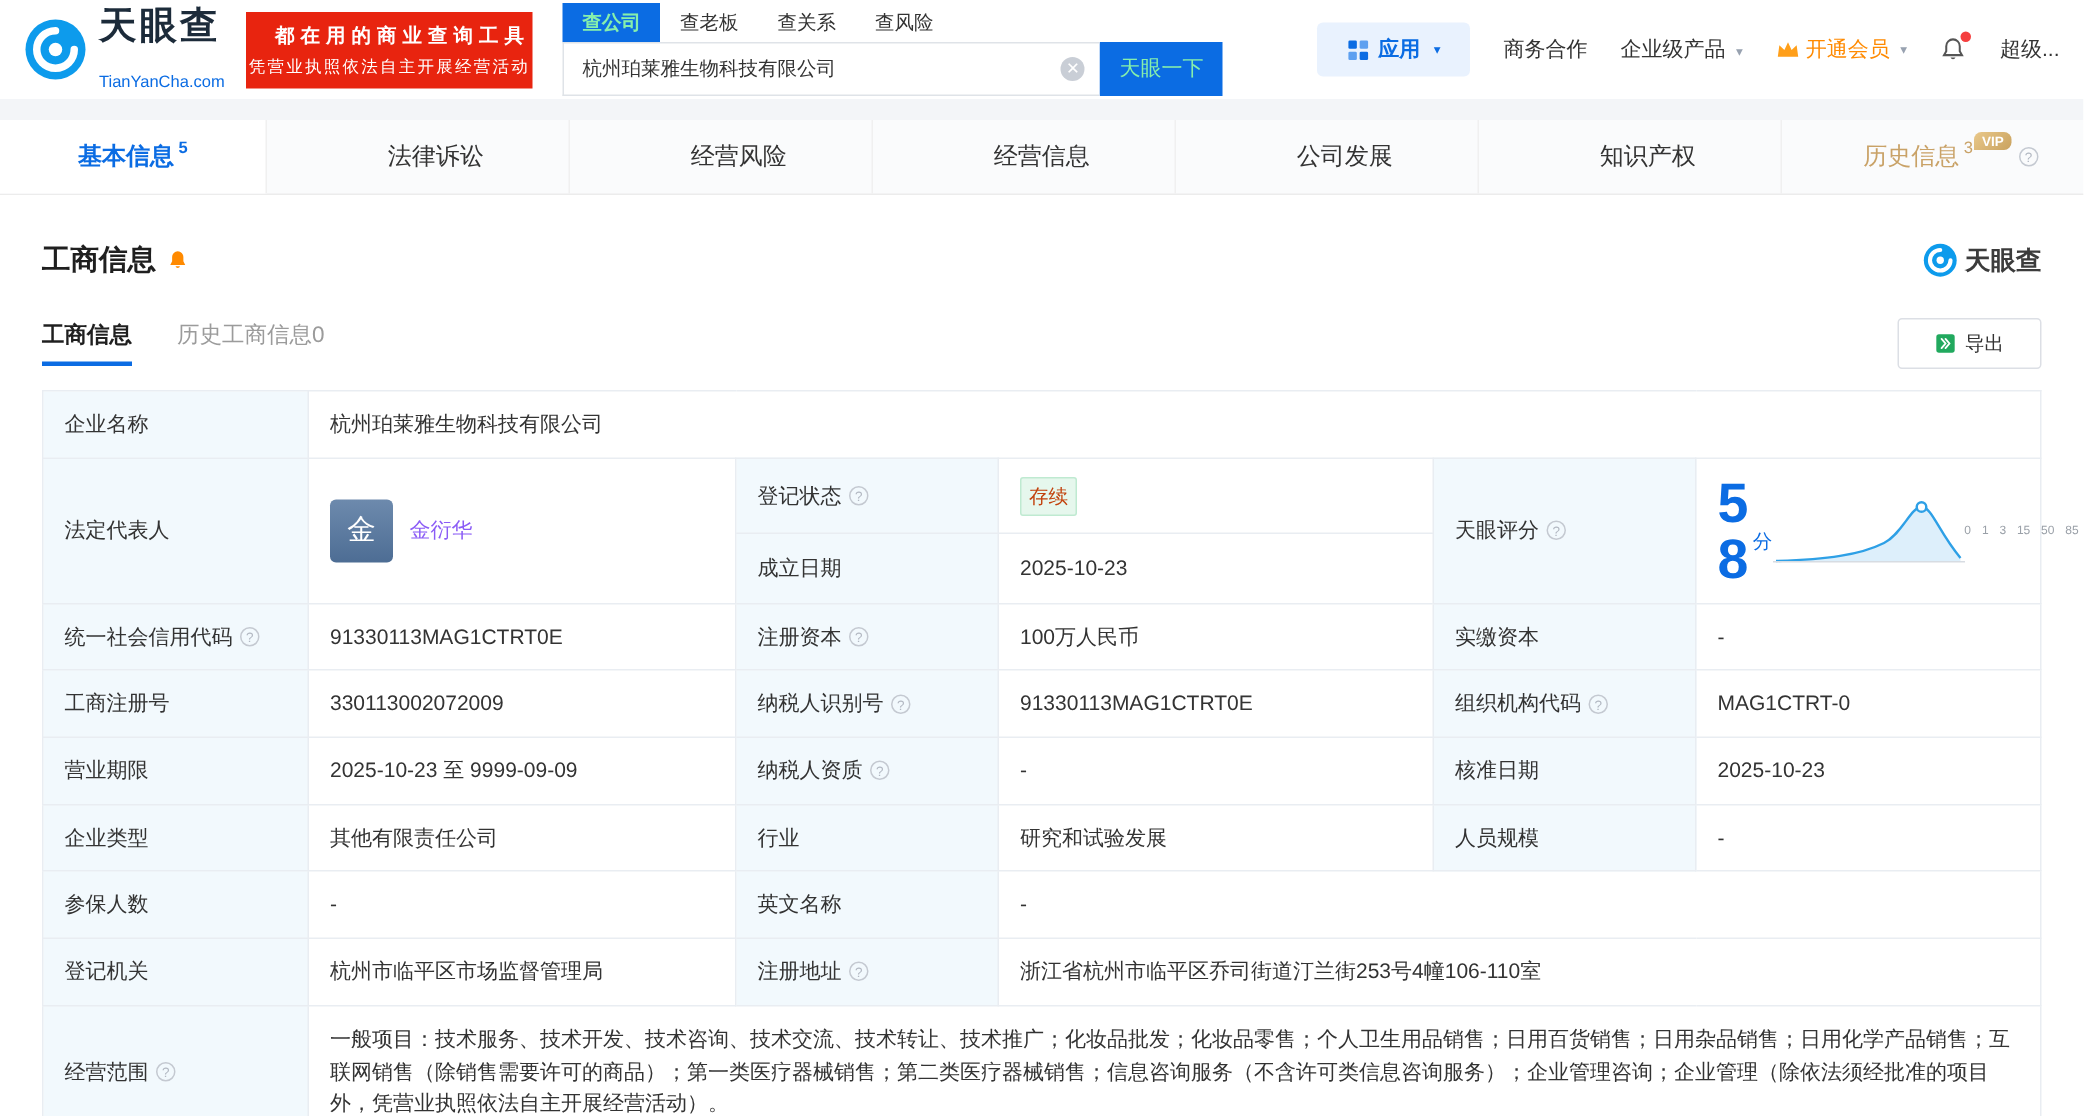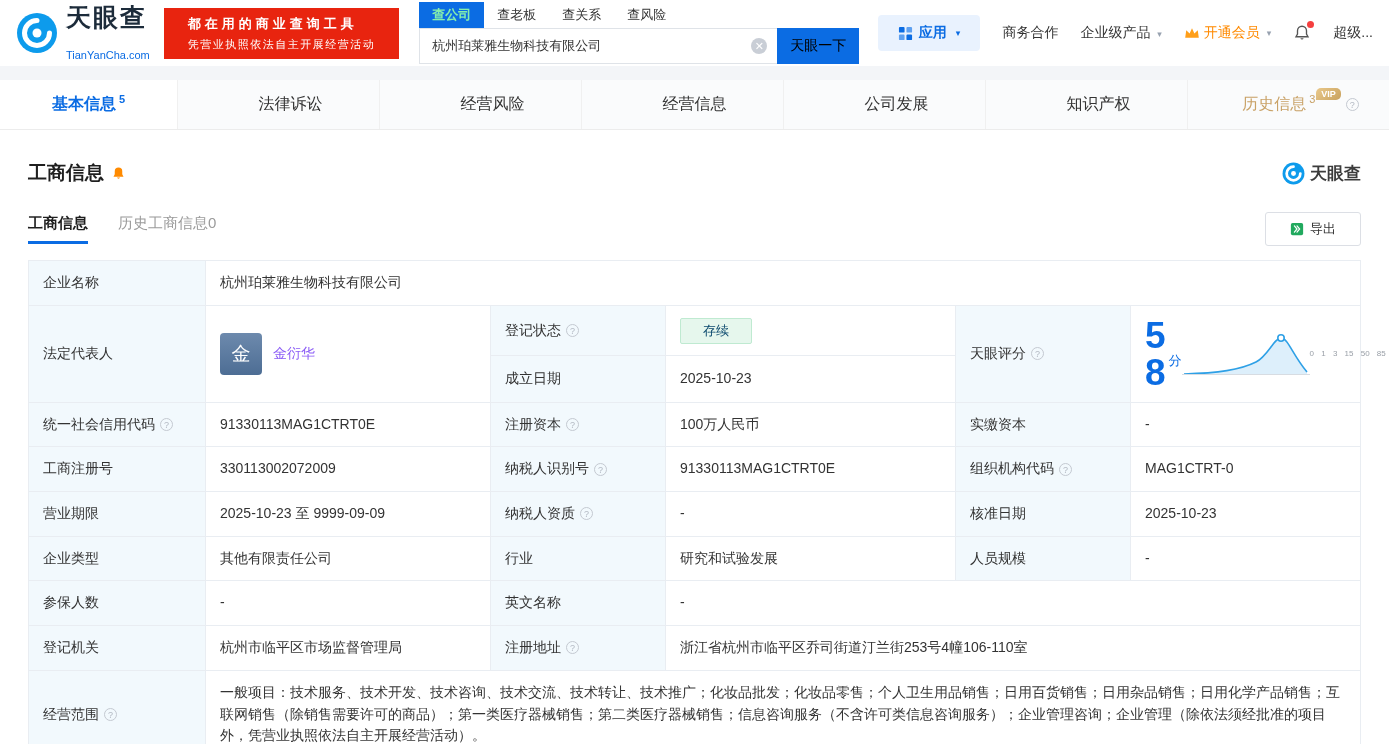--- a/index.html
+++ b/index.html
@@ -8,32 +8,32 @@
     width: 1389px;
     font-family: "Liberation Sans", "DejaVu Sans", sans-serif;
     background: #ffffff;
     color: #333;
   }
   
   .top-header { display: flex; align-items: center; height: 66px; padding: 0 16px; gap: 14px; background: #fff; }
   .logo { display: flex; align-items: center; gap: 8px; flex-shrink: 0; }
   .logo-text .cn { font-size: 25px; font-weight: bold; color: #1c2b3a; letter-spacing: 2px; line-height: 1; }
   .logo-text .en { font-size: 11px; color: #0b6ce3; margin-top: 19px; text-align: right; }
-  .promo { background: #e8240f; color: #fff; padding: 7px 24px; text-align: left; flex-shrink: 0; }
+  .promo { background: #e8240f; color: #fff; padding: 7px 2px; text-align: right; flex-shrink: 0; }
   .promo .l1 { font-size: 13px; font-weight: bold; letter-spacing: 4px; }
   .promo .l2 { font-size: 11px; letter-spacing: 1.5px; margin-top: 4px; }
   .search-area { margin-left: 6px; }
   .search-tabs { display: flex; }
   .search-tab { font-size: 13px; padding: 4px 13px; color: #333; cursor: pointer; }
   .search-tab.active { background: #0b6ce3; color: #86efac; font-weight: bold; }
   .search-row { display: flex; }
   .search-box { position: relative; }
   .search-input { width: 358px; height: 36px; border: 1px solid #dfe3e8; border-right: none; padding: 0 32px 0 12px; font-size: 13px; color: #333; outline: none; font-family: inherit; }
   .clear-icon { position: absolute; right: 10px; top: 10px; width: 16px; height: 16px; border-radius: 50%; background: #c9ced6; color: #fff; font-size: 11px; line-height: 16px; text-align: center; cursor: pointer; }
-  .search-btn { width: 82px; height: 36px; background: #0b6ce3; color: #000000; border: none; font-size: 14px; cursor: pointer; font-family: inherit; }
+  .search-btn { width: 82px; height: 36px; background: #0b6ce3; color: #86efac; border: none; font-size: 14px; cursor: pointer; font-family: inherit; }
   .header-right { margin-left: auto; display: flex; align-items: center; gap: 22px; font-size: 14px; white-space: nowrap; }
   .app-chip { display: flex; align-items: center; gap: 6px; background: #e9f2fe; color: #0b6ce3; padding: 9px 20px; border-radius: 4px; font-weight: bold; cursor: pointer; }
   .caret { font-size: 9px; color: #98a2b0; margin-left: 3px; }
   .app-chip .caret { color: #0b6ce3; }
   .nav-item { cursor: pointer; color: #333; }
   .vip-link { color: #ff8a00; display: flex; align-items: center; gap: 4px; cursor: pointer; }
   .bell-wrap { position: relative; cursor: pointer; display: flex; }
   .red-dot { position: absolute; top: -3px; right: -3px; width: 7px; height: 7px; background: #f53f3f; border-radius: 50%; }
   
   .gray-gap { height: 14px; background: #f3f5f8; }
@@ -54,21 +54,21 @@
   .subtab-row { display: flex; align-items: center; margin-top: 26px; }
   .subtab { font-size: 15px; color: #9b9b9b; margin-right: 30px; padding-bottom: 11px; cursor: pointer; position: relative; }
   .subtab.active { color: #1f1f1f; font-weight: bold; }
   .subtab.active::after { content: ""; position: absolute; left: 0; right: 0; bottom: 0; height: 3px; background: #0b6ce3; }
   .export-btn { margin-left: auto; display: flex; align-items: center; gap: 6px; border: 1px solid #dcdfe5; border-radius: 3px; background: #fff; padding: 7px 24px; font-size: 13px; color: #333; cursor: pointer; font-family: inherit; }
   
   table.info { width: 100%; border-collapse: collapse; table-layout: fixed; margin: 14px 0 14px 0; }
   table.info td { border: 1px solid #e9edf2; padding: 11px 14px; font-size: 14px; color: #333; line-height: 1.55; word-break: break-all; vertical-align: middle; }
   td.lbl { background: #f2f9fd; color: #4c4c4c; }
   .lbl-inner { display: flex; align-items: center; }
-  .badge-green { display: inline-block; background: #e6f7ed; color: #0c4a6e; font-size: 13px; padding: 2px 22px; border-radius: 2px; border: 1px solid #bfead1; }
+  .badge-green { display: inline-block; background: #e6f7ed; color: #c2410c; font-size: 13px; padding: 2px 5px; border-radius: 2px; border: 1px solid #bfead1; }
   .rep { display: flex; align-items: center; gap: 11px; }
   .avatar { width: 42px; height: 42px; border-radius: 4px; background: linear-gradient(180deg, #6d8aad, #4d6d94); color: #fff; font-size: 19px; display: flex; align-items: center; justify-content: center; flex-shrink: 0; }
   .rep-name { color: #8b5cf6; cursor: pointer; }
   .score-wrap { display: flex; align-items: center; }
   .score-num { font-size: 37px; font-weight: bold; color: #0b6ce3; line-height: 1; }
   .score-unit { font-size: 13px; color: #0b6ce3; margin: 14px 0 0 3px; }
   .chart-box { margin-left: auto; display: flex; align-items: center; }
   .axis-labels { font-size: 8px; color: #9aa0a8; word-spacing: 5px; margin-top: 1px; white-space: nowrap; }
 </style>
 </head>

